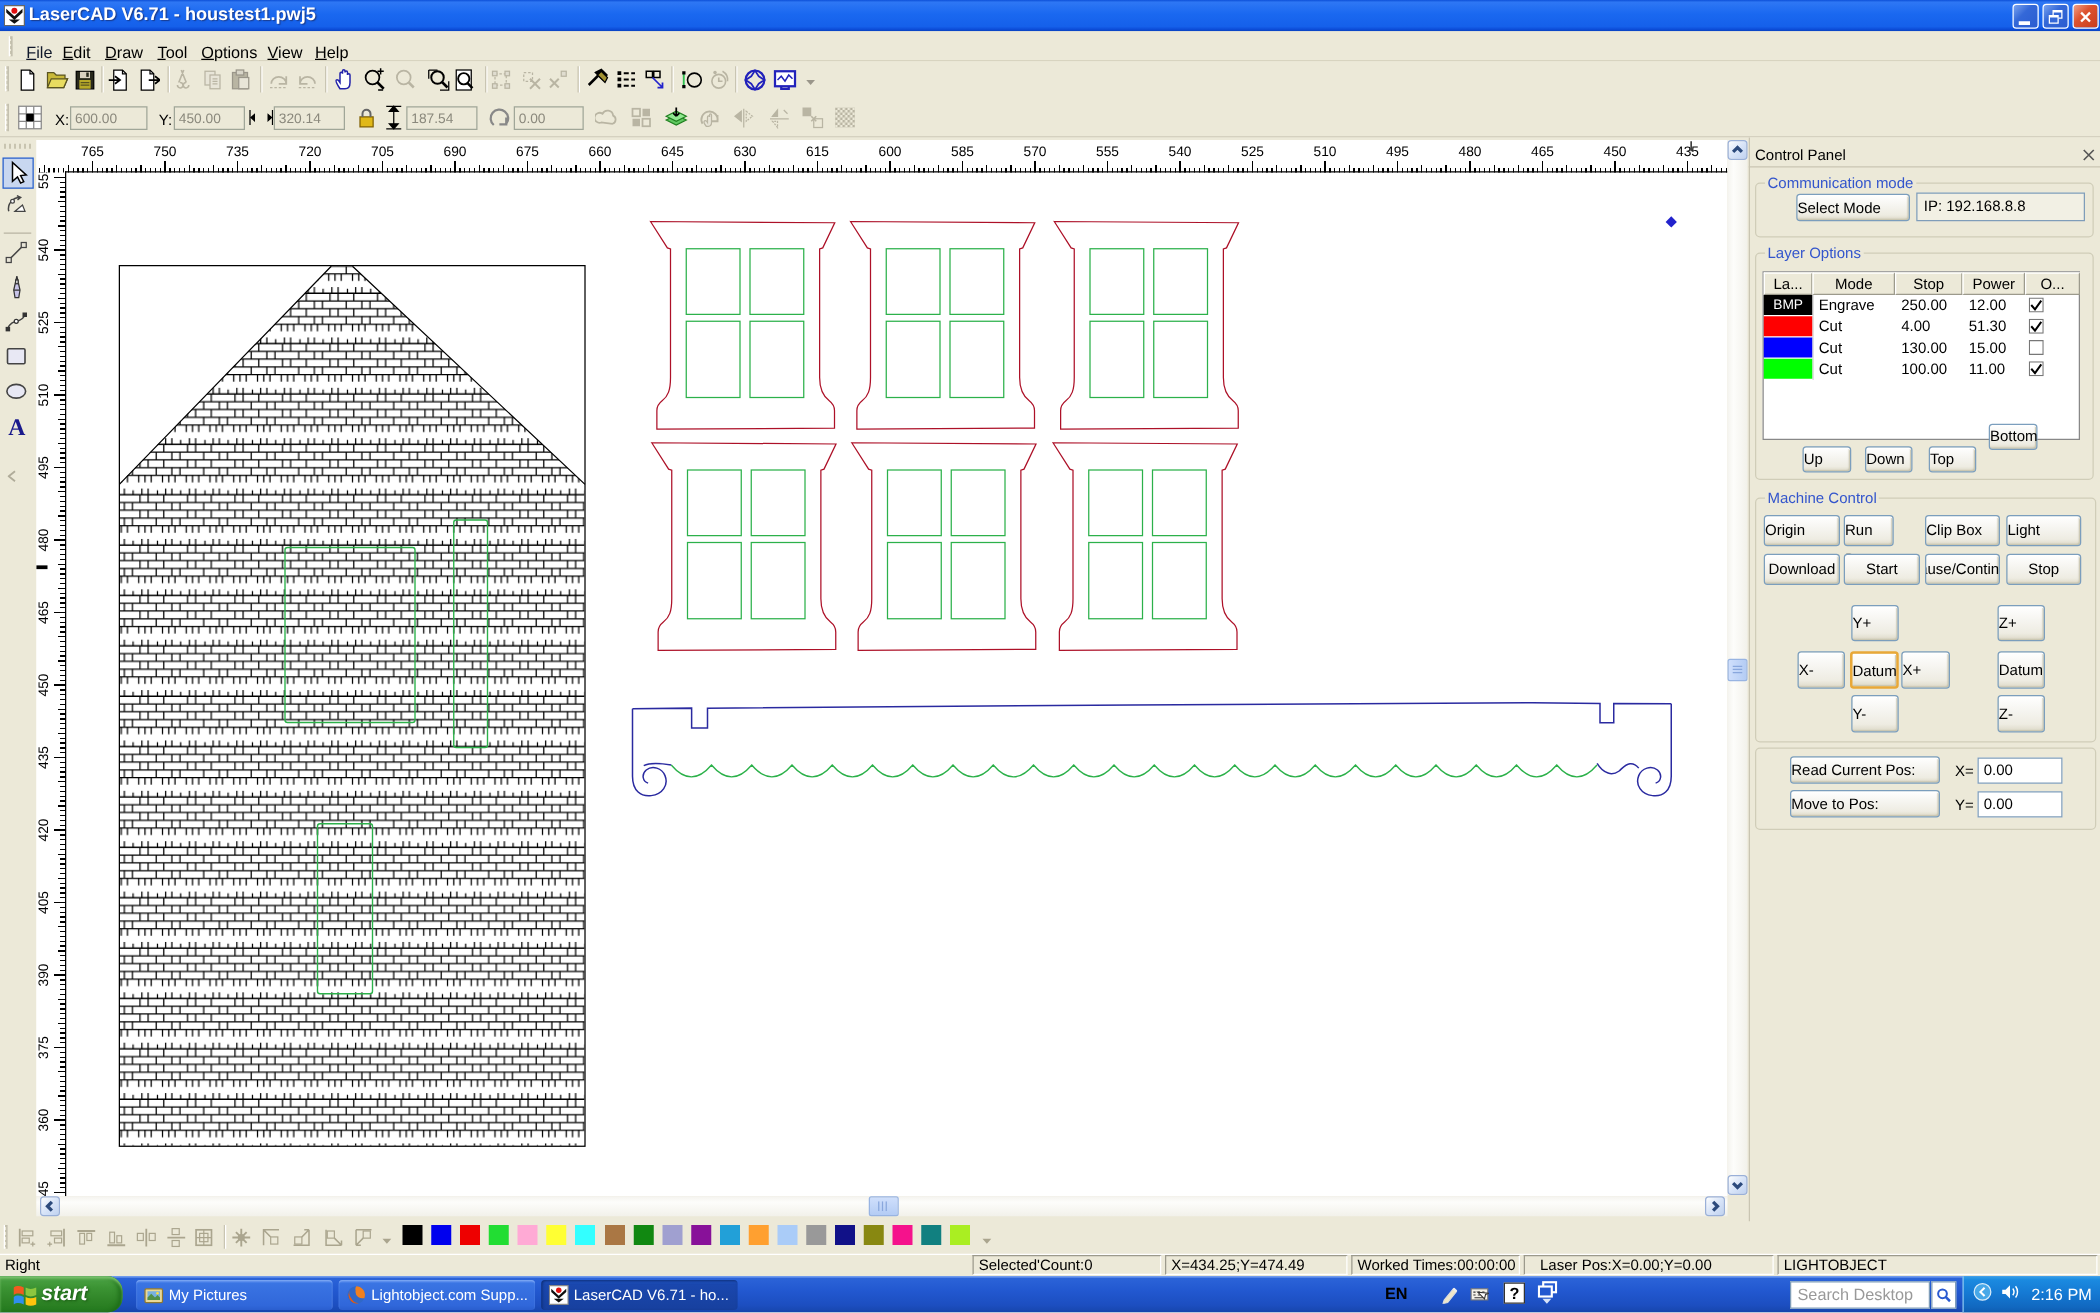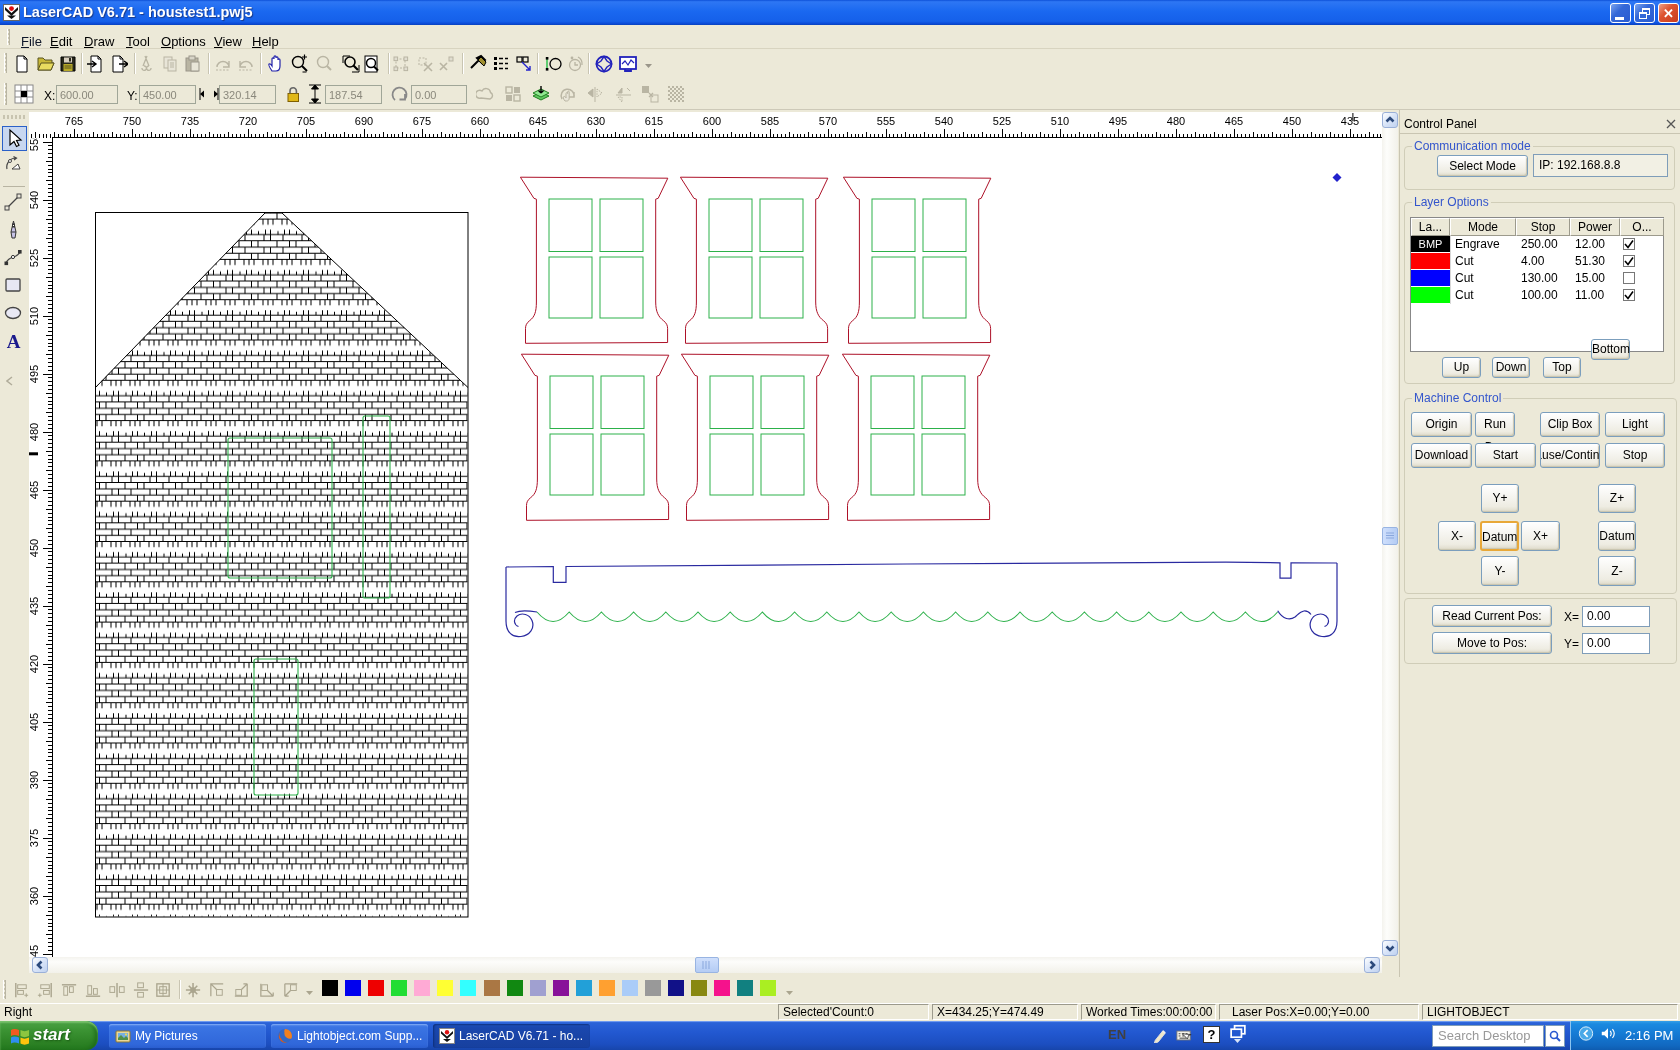--- a/index.html
+++ b/index.html
@@ -1,20 +1,20 @@
 <!DOCTYPE html>
 <html><head><meta charset="utf-8"><style>
 *{margin:0;padding:0;box-sizing:border-box}
 html,body{width:1680px;height:1050px;overflow:hidden}
 body{position:relative;font-family:"Liberation Sans",sans-serif;background:#ece9d8;font-size:11px}
 .abs{position:absolute}
 .grip{position:absolute;width:3px;border-left:1px solid #fff;border-right:1px solid #b8b4a2;background:repeating-linear-gradient(180deg,#c8c4b0 0 2px,#ece9d8 2px 4px)}
 .tb-sep{position:absolute;width:2px;border-left:1px solid #c9c5b2;border-right:1px solid #fff}
 .field{position:absolute;border:1px solid #a0a698;background:#ece9d8;color:#8a887c;font-size:11px;padding:2px 3px;line-height:14px}
-.xpbtn{position:absolute;border:1px solid #7b9ebd;border-radius:3px;background:linear-gradient(180deg,#ffffff,#f5f4ef 45%,#eeece2 80%,#ddd9c8);color:#000;text-align:center;font-size:12px;box-shadow:inset 0 1px 0 #fff,inset -1px -1px 1px #c8c4ae}
+.xpbtn{position:absolute;border:1px solid #7b9ebd;border-radius:3px;background:linear-gradient(180deg,#ffffff,#f5f4ef 45%,#eeece2 80%,#ddd9c8);color:#000;text-align:left;font-size:12px;box-shadow:inset 0 1px 0 #fff,inset -1px -1px 1px #c8c4ae}
 .gbox{position:absolute;border:1px solid #d0cdb8;border-radius:4px}
 .glabel{position:absolute;color:#3355cc;background:#ece9d8;font-size:12px;padding:0 2px;line-height:12px}
 .cell{position:absolute;overflow:hidden;white-space:nowrap}
 .hdr{position:absolute;background:#ece9d8;border-top:1px solid #fff;border-left:1px solid #fff;border-right:1px solid #9c9a8c;border-bottom:1px solid #9c9a8c;font-size:12px;text-align:center;line-height:17px;overflow:hidden}
 .task{position:absolute;top:1024px;height:24px;border-radius:3px;background:linear-gradient(180deg,#5e90ee,#3a74e3 12%,#3067da 85%,#2a5ecf);box-shadow:inset 0 1px 1px #7ba6f3;color:#fff;font-size:12px;line-height:24px;white-space:nowrap;overflow:hidden}
 .trayico{position:absolute;top:1028px;width:16px;height:15px}
 </style></head><body>
 <div class="abs" style="left:0;top:0;width:1680px;height:25px;background:linear-gradient(180deg,#0d50d8 0%,#2e77f4 7%,#1a68f0 45%,#1560ea 85%,#0c4cd8 94%,#0a42bc)"></div>
 <svg class="abs" style="left:3px;top:4px" width="17" height="17">
     <rect x="0.5" y="0.5" width="16" height="16" fill="#fff" stroke="#666"></rect>
@@ -620,21 +620,21 @@
         <rect x="0.5" y="0.5" width="15" height="15" fill="#fff" stroke="#888"></rect>
         <path d="M2,3 L8,8.5 L14,3 L14,5.5 L8,11 L2,5.5 Z" fill="#111"></path>
         <circle cx="8" cy="4.2" r="2.2" fill="#e01010"></circle>
         <path d="M4,11 h8 l-4,3 z" fill="#111"></path>
       </svg></span>LaserCAD V6.71 - ho...</div>
 <div class="task" style="left:595px;width:141px;margin-top:48px;"><span style="display:inline-block;vertical-align:middle;margin:0 4px 0 6px;width:16px;height:16px;position:relative;top:-1px"><svg width="16" height="16" viewBox="0 0 16 16">
         <rect x="0.5" y="0.5" width="15" height="15" fill="#f8f8f4" stroke="#999"></rect>
         <path d="M8,2 c3,0 4.5,2 4.5,4 c0,2.5 -2.5,3.5 -3.5,6 h-2 c-1,-2.5 -3.5,-3.5 -3.5,-6 c0,-2 1.5,-4 4.5,-4 z" fill="#58b848"></path>
         <path d="M7,12.5 h2 v1.5 h-2 z" fill="#58b848"></path>
       </svg></span>CorelDRAW X5 - [C:\...</div>
-<div class="abs" style="left:1108px;top:1027px;color:#404040;font-size:13px;font-weight:bold">EN</div>
+<div class="abs" style="left:1108px;top:1027px;color:#000000;font-size:13px;font-weight:bold">EN</div>
 <svg class="trayico" style="left:1152px" width="16" height="16" viewBox="0 0 16 16">
     <path d="M3,13 L11,3 l2.5,2.5 L6,15 l-4,1 z" fill="#f0e8c8" stroke="#ddd"></path>
     <path d="M11,3 l2.5,2.5" stroke="#eee" stroke-width="2"></path>
   </svg>
 <svg class="trayico" style="left:1176px" width="18" height="16" viewBox="0 0 18 16">
     <rect x="1" y="3" width="15" height="10" fill="#f4f2e8" stroke="#777"></rect>
     <path d="M3,6 h2 m2,0 h2 m2,0 h2 M3,8.5 h2 m2,0 h2 m2,0 h2 M4,11 h8" stroke="#333"></path>
     <path d="M10,9 l6,6 l1,-4 l3,-1 z" fill="#fff" stroke="#333" transform="translate(-3,-3)"></path>
   </svg>
 <div class="abs" style="left:1203px;top:1026px;width:17px;height:17px;background:#fff;border:1px solid #333;color:#000;font-size:13px;font-weight:bold;text-align:center;line-height:16px">?</div>

